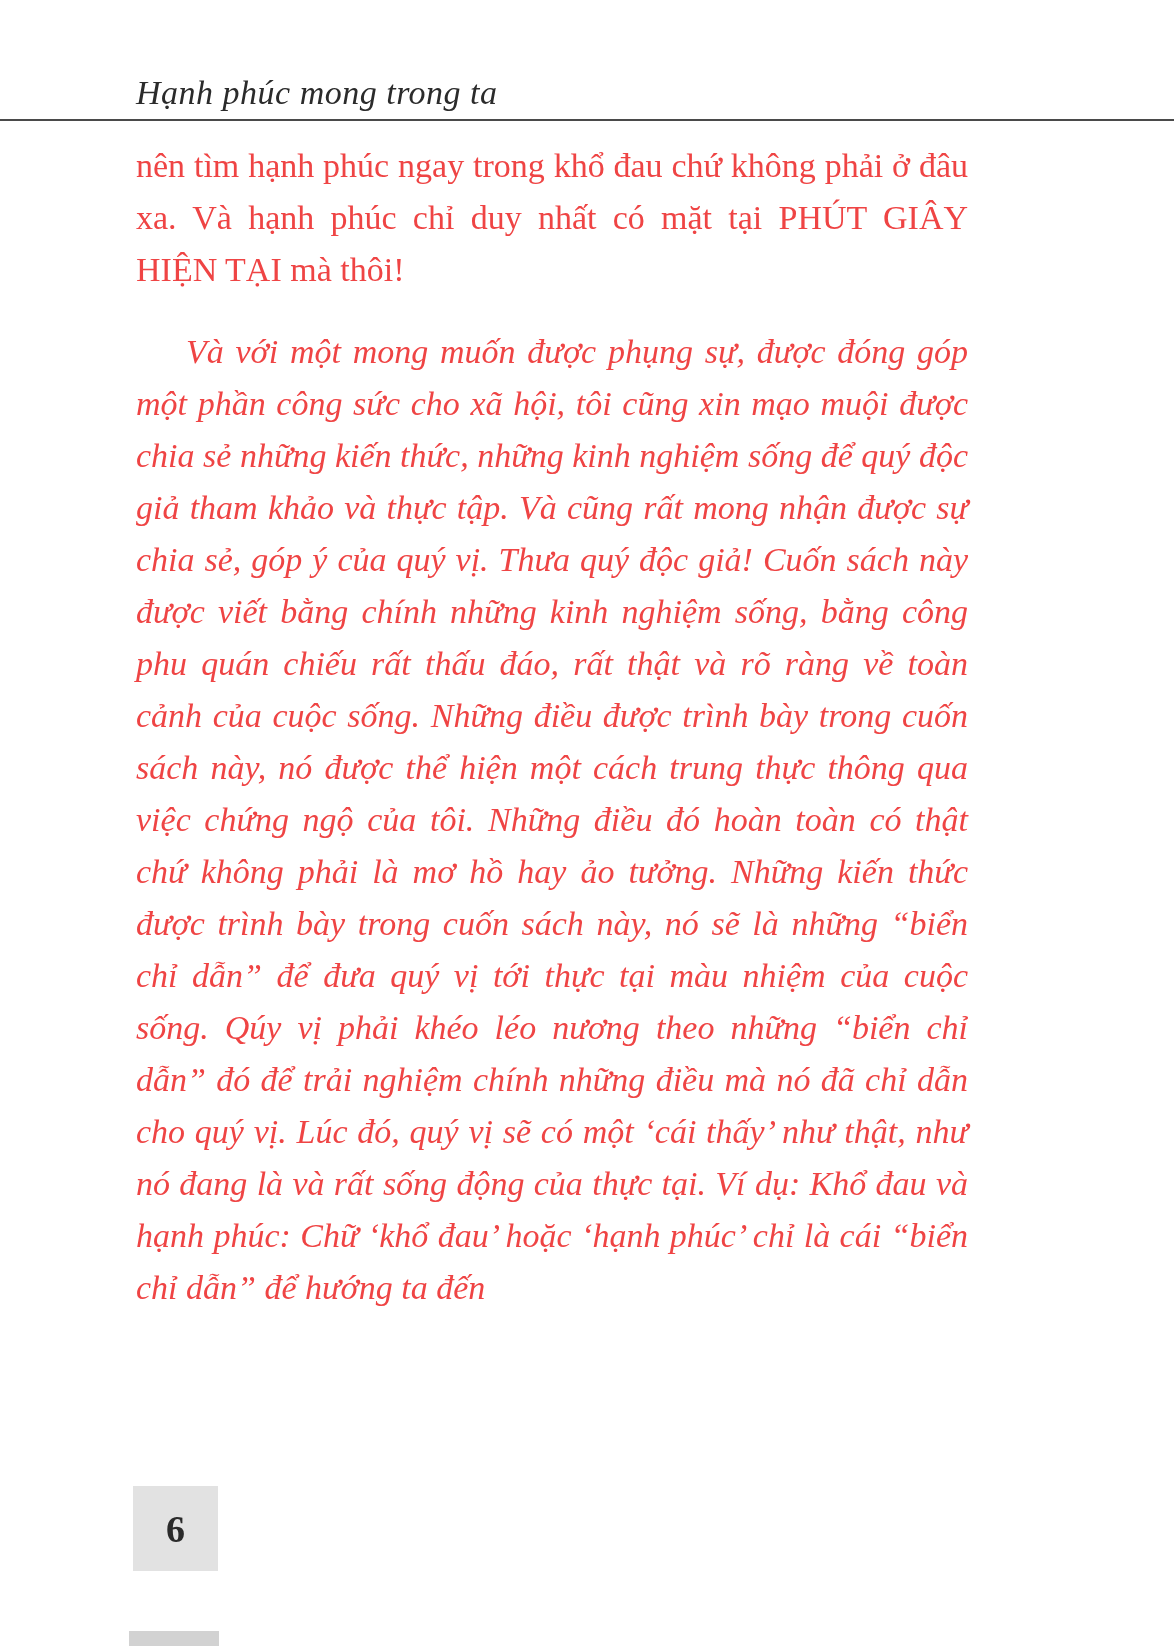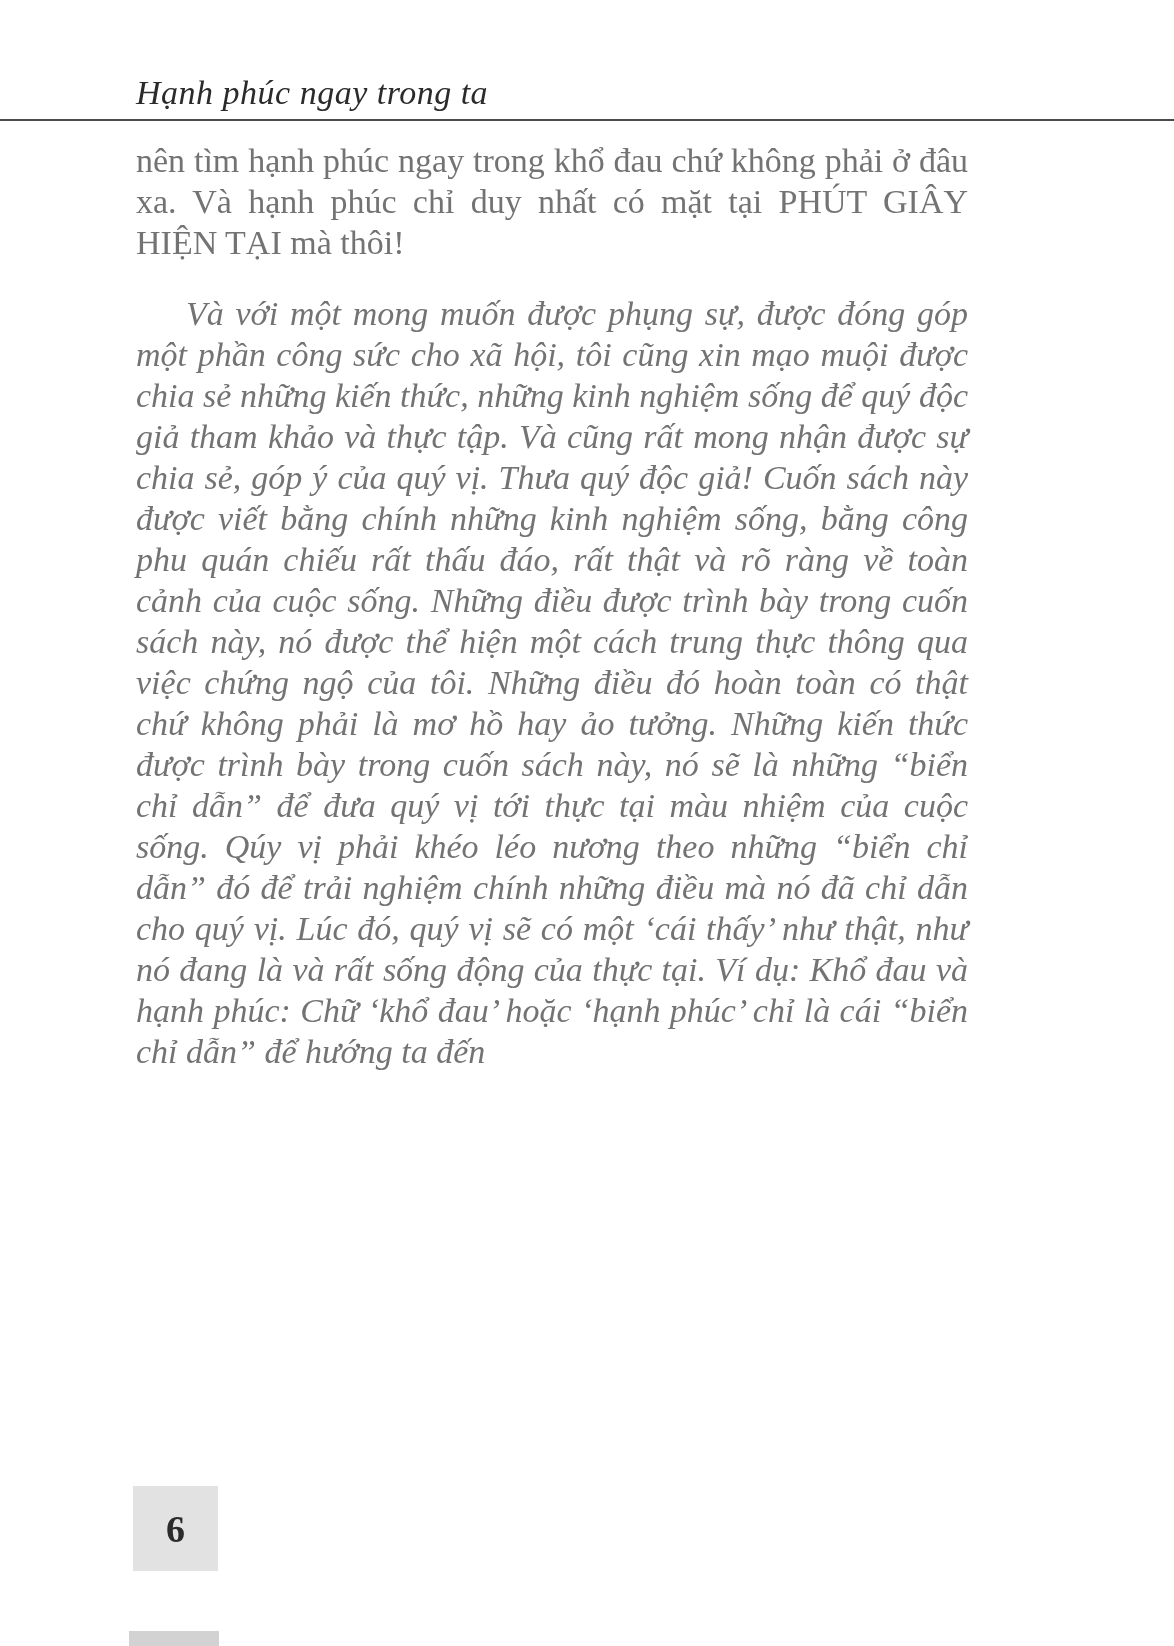--- a/index.html
+++ b/index.html
@@ -33,23 +33,23 @@
     width: 1174px;
     height: 2px;
     background: #4a4a4a;
   }
   .text-block {
     position: absolute;
     left: 136px;
     top: 140px;
     width: 832px;
     font-size: 34px;
-    line-height: 41px;
+    line-height: 52px;
     text-align: justify;
-    color: #737373;
+    color: #ef4444;
   }
   .text-block p {
     margin: 0;
     padding: 0;
   }
   .text-block p.para-continued {
     text-indent: 0;
   }
   .text-block p.para-indented {
     margin-top: 30px;
@@ -78,21 +78,21 @@
     width: 90px;
     height: 15px;
     background: #d2d2d2;
   }
 </style>
 </head>
 <body>
 
 <div class="page">
 
-  <div class="running-header">Hạnh phúc ngay trong ta</div>
+  <div class="running-header">Hạnh phúc mong trong ta</div>
 
   <div class="header-rule"></div>
 
   <div class="text-block">
     <p class="para-continued">nên tìm hạnh phúc ngay trong khổ đau chứ không phải ở đâu xa. Và hạnh phúc chỉ duy nhất có mặt tại PHÚT GIÂY HIỆN TẠI mà thôi!</p>
     <p class="para-indented">Và với một mong muốn được phụng sự, được đóng góp một phần công sức cho xã hội, tôi cũng xin mạo muội được chia sẻ những kiến thức, những kinh nghiệm sống để quý độc giả tham khảo và thực tập. Và cũng rất mong nhận được sự chia sẻ, góp ý của quý vị. Thưa quý độc giả! Cuốn sách này được viết bằng chính những kinh nghiệm sống, bằng công phu quán chiếu rất thấu đáo, rất thật và rõ ràng về toàn cảnh của cuộc sống. Những điều được trình bày trong cuốn sách này, nó được thể hiện một cách trung thực thông qua việc chứng ngộ của tôi. Những điều đó hoàn toàn có thật chứ không phải là mơ hồ hay ảo tưởng. Những kiến thức được trình bày trong cuốn sách này, nó sẽ là những “biển chỉ dẫn” để đưa quý vị tới thực tại màu nhiệm của cuộc sống. Qúy vị phải khéo léo nương theo những “biển chỉ dẫn” đó để trải nghiệm chính những điều mà nó đã chỉ dẫn cho quý vị. Lúc đó, quý vị sẽ có một ‘cái thấy’ như thật, như nó đang là và rất sống động của thực tại. Ví dụ: Khổ đau và hạnh phúc: Chữ ‘khổ đau’ hoặc ‘hạnh phúc’ chỉ là cái “biển chỉ dẫn” để hướng ta đến</p>
   </div>
 
   <div class="page-number-badge">
     <span>6</span>

